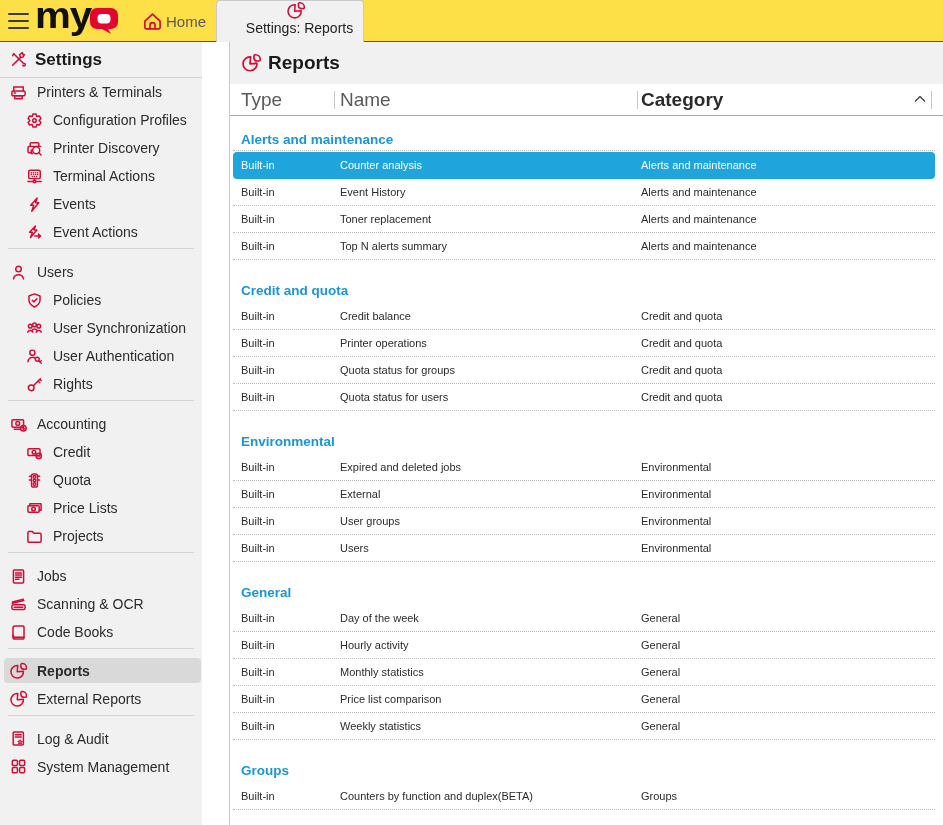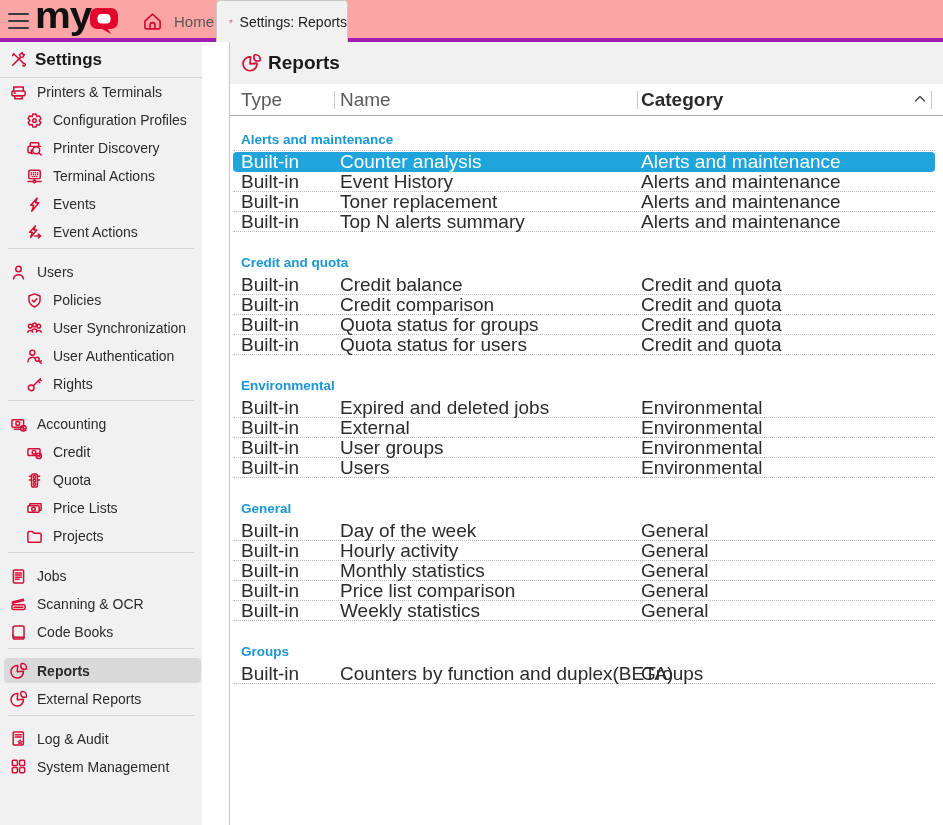--- a/index.html
+++ b/index.html
@@ -1,28 +1,28 @@
 <!DOCTYPE html>
 <html><head>
 <meta charset="utf-8">
 <style>
 * { margin:0; padding:0; box-sizing:border-box; }
 html,body { width:943px; height:825px; background:#fff; font-family:"Liberation Sans", sans-serif; overflow:hidden; }
 body { position:relative; }
 svg { display:block; }
 
-#topbar { position:absolute; left:0; top:0; width:943px; height:42px; background:#fca5a5; border-bottom:4px solid #a21caf; z-index:5; }
+#topbar { position:absolute; left:0; top:0; width:943px; height:42px; background:#fde047; border-bottom:1px solid #a21caf; z-index:5; }
 #burger { position:absolute; left:8px; top:13px; width:21px; height:17px; }
 #burger div { height:2.4px; background:#3c3c3c; border-radius:1px; margin-bottom:4.6px; }
 #logotxt { position:absolute; left:35px; top:-5.2px; font-weight:bold; font-size:36px; letter-spacing:-1px; color:#111; transform:scaleX(1.12); transform-origin:0 0; }
 #logoq { position:absolute; left:90px; top:8px; }
 .toptab { position:absolute; top:0; height:42px; display:flex; align-items:center; font-size:15px; color:#595959; white-space:nowrap; }
-#hometab { left:143px;gap:8px; }
+#hometab { left:143px; }
 #hometab span { margin-left:4px; }
-#acttab { left:216px; width:132px; height:42px; font-size:14px; background:#f1f1f1; border:1px solid #c9c9c9; border-bottom:none; border-radius:4px 4px 0 0; color:#222; padding-left:12px; }
+#acttab { left:216px; width:148px; height:42px; font-size:14px; background:#f1f1f1; border:1px solid #c9c9c9; border-bottom:none; border-radius:4px 4px 0 0; color:#222; padding-left:12px;flex-direction:column; }
 #acttab span { margin-left:7px; }
 
 #sidebar { position:absolute; left:0; top:42px; width:230px; height:783px; background:#fff; border-right:1px solid #c9c9c9; }
 #sbinner { position:absolute; left:0; top:0; width:202px; height:783px; background:#f1f1f1; }
 #sbhead { height:36px; border-bottom:1px solid #d4d4d4; display:flex; align-items:center; padding-left:10px; }
 #sbhead b { font-size:17px; color:#1a1a1a; margin-left:8px; }
 ul.menu { list-style:none; }
 ul.menu li { height:28px; display:flex; align-items:center; font-size:14px; color:#2b2b2b; }
 ul.menu li .ic { width:17px; margin-left:10px; margin-right:10px; flex:none; display:flex; justify-content:center; }
 ul.menu li.sub .ic { margin-left:26px; }
@@ -32,21 +32,21 @@
 
 #main { position:absolute; left:230px; top:42px; width:713px; height:783px; background:#fff; }
 #mhead { height:42px; background:#f1f1f1; display:flex; align-items:center; padding-left:12px; }
 #mhead b { font-size:19px; color:#1a1a1a; margin-left:6px; }
 #thead { position:relative; height:32px; border-bottom:1px solid #ababab; }
 #thead .c { position:absolute; top:0; height:32px; display:flex; align-items:center; font-size:19px; color:#5a5a5a; }
 #thead .vs { position:absolute; top:7px; height:18px; width:1px; background:#c9c9c9; }
 #tbody { padding-top:10px; }
 .gtitle { height:26px; display:flex; align-items:center; padding-left:11px; font-size:13.5px; font-weight:bold; color:#1a96d4; }
 .grp { margin-bottom:17px; }
-.row { position:relative; height:20px; width:702px; margin-left:3px; border-bottom:1px dotted #bdbdbd; font-size:19px; color:#2b2b2b; }
+.row { position:relative; height:27px; width:702px; margin-left:3px; border-bottom:1px dotted #bdbdbd; font-size:11px; color:#2b2b2b; }
 .grp .row:first-of-type { border-top:1px dotted #bdbdbd; }
 .row span { position:absolute; top:50%; transform:translateY(-50%); white-space:nowrap; }
 .row .t { left:8px; }
 .row .n { left:107px; }
 .row .g { left:408px; }
 .row.sel { background:#1fa5dc; border-radius:4px; color:#fff; border-bottom-color:transparent; border-top:none !important; }
 .row.sel::before { content:""; position:absolute; left:0; right:0; top:-2.5px; border-top:1px dotted #bdbdbd; }
 </style>
 </head>
 <body>
@@ -307,21 +307,21 @@
 </div>
 <div class="grp">
 <div class="gtitle">Credit and quota</div>
 <div class="row">
           <span class="t">Built-in</span>
           <span class="n">Credit balance</span>
           <span class="g">Credit and quota</span>
         </div>
 <div class="row">
           <span class="t">Built-in</span>
-          <span class="n">Credit comparison</span>
+          <span class="n">Printer operations</span>
           <span class="g">Credit and quota</span>
         </div>
 <div class="row">
           <span class="t">Built-in</span>
           <span class="n">Quota status for groups</span>
           <span class="g">Credit and quota</span>
         </div>
 <div class="row">
           <span class="t">Built-in</span>
           <span class="n">Quota status for users</span>

